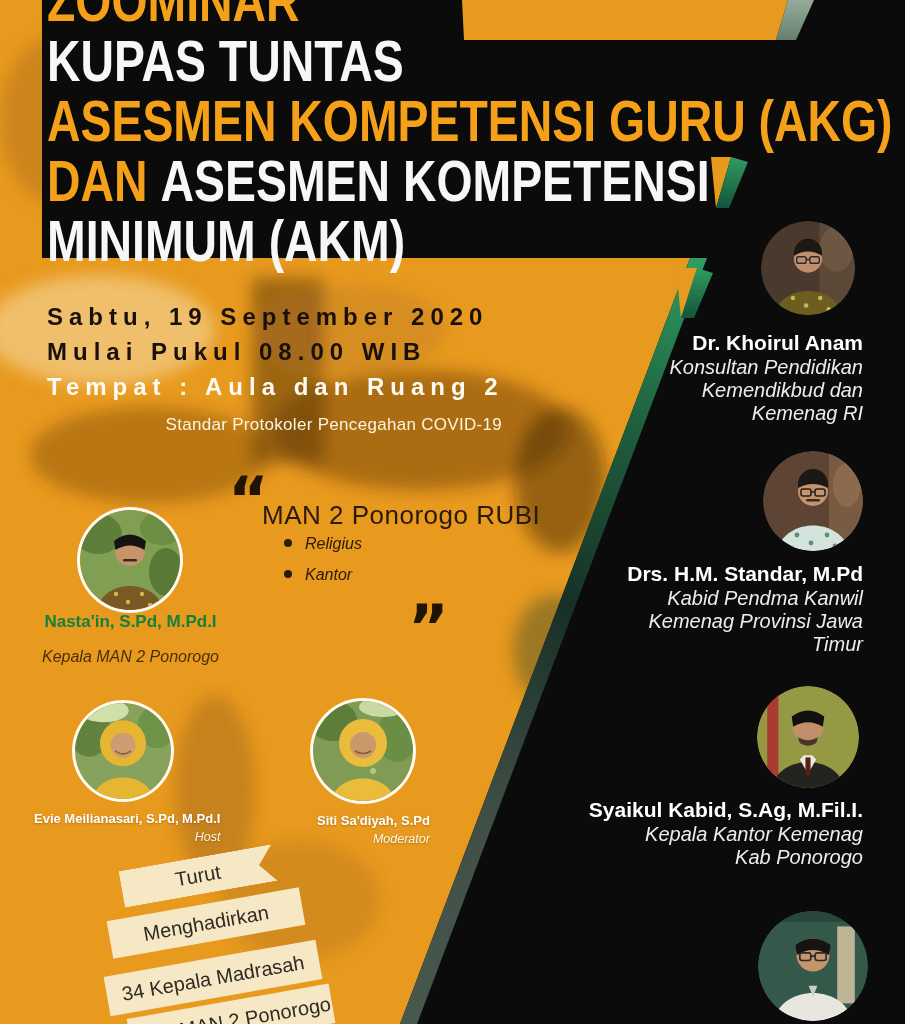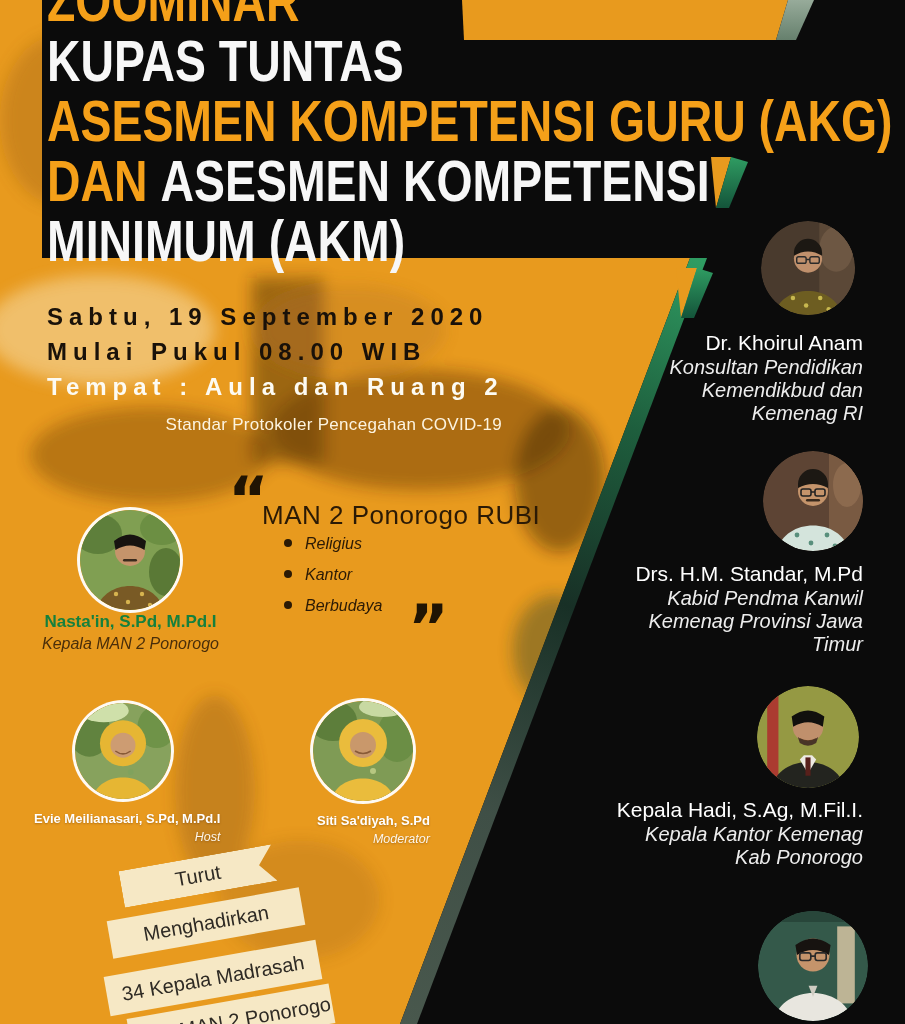--- a/index.html
+++ b/index.html
@@ -39,28 +39,28 @@
   .quote-item{font-size:16px;font-style:italic;color:#2B1A05;line-height:31px;white-space:nowrap;}
   .dot{display:inline-block;width:8px;height:8px;border-radius:50%;background:#2B1A05;margin-right:13px;vertical-align:2px;}
 
   
   .avatar{position:absolute;border-radius:50%;overflow:hidden;filter:blur(0.4px) saturate(0.95);}
   .avatar svg{display:block;width:100%;height:100%;}
   .ring{box-shadow:0 0 0 3px rgba(255,255,255,0.95);}
 
   .principal-block{position:absolute;left:28px;top:612px;width:205px;text-align:center;}
   .principal-name{font-size:17px;font-weight:bold;color:#15803d;white-space:nowrap;}
-  .principal-role{font-size:16px;font-style:italic;color:#4A2E0A;margin-top:3px;white-space:nowrap;}
+  .principal-role{font-size:16px;font-style:italic;color:#4A2E0A;margin-top:16px;white-space:nowrap;}
 
   .crew-block{position:absolute;display:inline-block;}
   .crew-name{font-size:13px;font-weight:bold;color:#FFFFFF;white-space:nowrap;text-shadow:0 1px 2px rgba(80,40,0,.35);padding-left:7px;}
   .crew-role{font-size:12.5px;font-style:italic;color:#FDF6EA;text-align:right;margin-top:4px;text-shadow:0 1px 2px rgba(80,40,0,.35);}
 
   .speaker-block{position:absolute;right:42px;text-align:right;}
-  .speaker-name{font-size:21px;font-weight:normal;color:#FFFFFF;line-height:26px;white-space:nowrap;}
+  .speaker-name{font-size:21px;font-weight:bold;color:#FFFFFF;line-height:26px;white-space:nowrap;}
   .speaker-title{font-size:20px;font-style:italic;color:#EDEDED;line-height:23px;white-space:nowrap;}
 
   
   .ribbon{
     position:absolute;display:flex;align-items:center;justify-content:center;
     background:var(--cream,#F6E8C5);color:#2E2A24;font-size:20px;
     transform:translate(-50%,-50%) rotate(-10deg);white-space:nowrap;
   }
   .ribbon-notched{clip-path:polygon(0 0,100% 0,90% 50%,100% 100%,0 100%);}
 </style>
@@ -134,21 +134,20 @@
     <div class="event-line ev-dark">Mulai Pukul 08.00 WIB</div>
     <div class="event-line ev-white">Tempat : Aula dan Ruang 2</div>
   </section>
   <div class="protocol-note">Standar Protokoler Pencegahan COVID-19</div>
 
   <span class="qmark abs" style="left:228px;top:480px;">“</span>
   <div class="quote-heading">MAN 2 Ponorogo RUBI</div>
   <div class="quote-list">
     <div class="quote-item"><span class="dot"></span><span>Religius</span></div>
     <div class="quote-item"><span class="dot"></span><span>Kantor</span></div>
-    <div class="quote-item"><span class="dot"></span><span>Berbudaya</span></div>
   </div>
   <span class="qmark abs" style="left:408px;top:608px;">”</span>
 
   <div class="avatar ring" style="left:80px;top:510px;width:100px;height:100px;">
     <svg viewBox="0 0 100 100">
       <clipPath id="c1">
           <circle cx="50" cy="50" r="50"></circle>
         </clipPath>
       <g clip-path="url(#c1)">
         <rect width="100" height="100" fill="#7FA04F"></rect>
@@ -288,21 +287,21 @@
         <path d="M42 72 L50 86 L58 72 L54 68 L46 68 Z" fill="#EDEAE2"></path>
         <rect x="47.5" y="70" width="5" height="18" fill="#5A1F1A"></rect>
         <circle cx="50" cy="40" r="15" fill="#C2906A"></circle>
         <path d="M34 30 q16 -12 32 0 l-1.5 10 q-14.5 -9 -29 0 z" fill="#11100D"></path>
         <path d="M42 52 q8 4 16 0" stroke="#5A3A22" stroke-width="1.5" fill="none"></path>
         <path d="M40 50 q10 8 20 0 l-2 6 q-8 5 -16 0 z" fill="#4A3526"></path>
       </g>
     </svg>
   </div>
   <div class="speaker-block" style="top:797px;">
-    <div class="speaker-name">Kepala Hadi, S.Ag, M.Fil.I.</div>
+    <div class="speaker-name">Syaikul Kabid, S.Ag, M.Fil.I.</div>
     <div class="speaker-title">Kepala Kantor Kemenag</div>
     <div class="speaker-title">Kab Ponorogo</div>
   </div>
 
   <div class="avatar" style="left:758px;top:911px;width:110px;height:110px;">
     <svg viewBox="0 0 100 100">
       <clipPath id="c7">
           <circle cx="50" cy="50" r="50"></circle>
         </clipPath>
       <g clip-path="url(#c7)">

